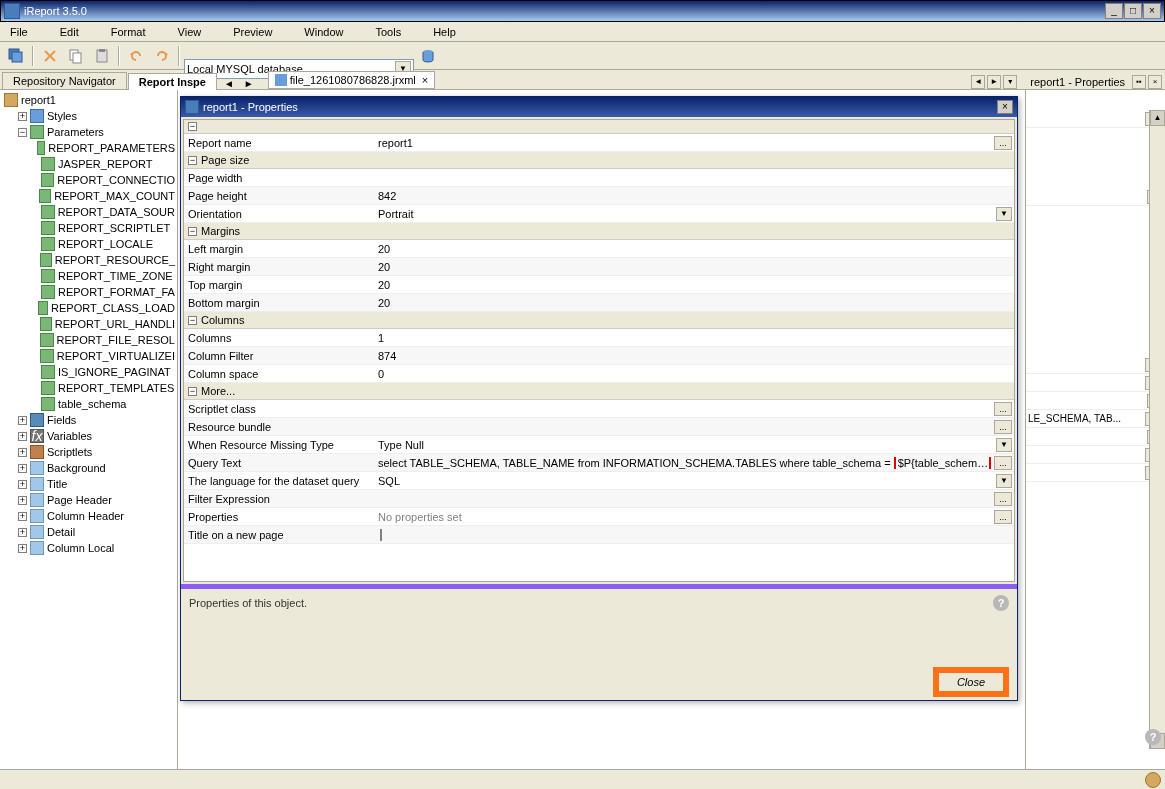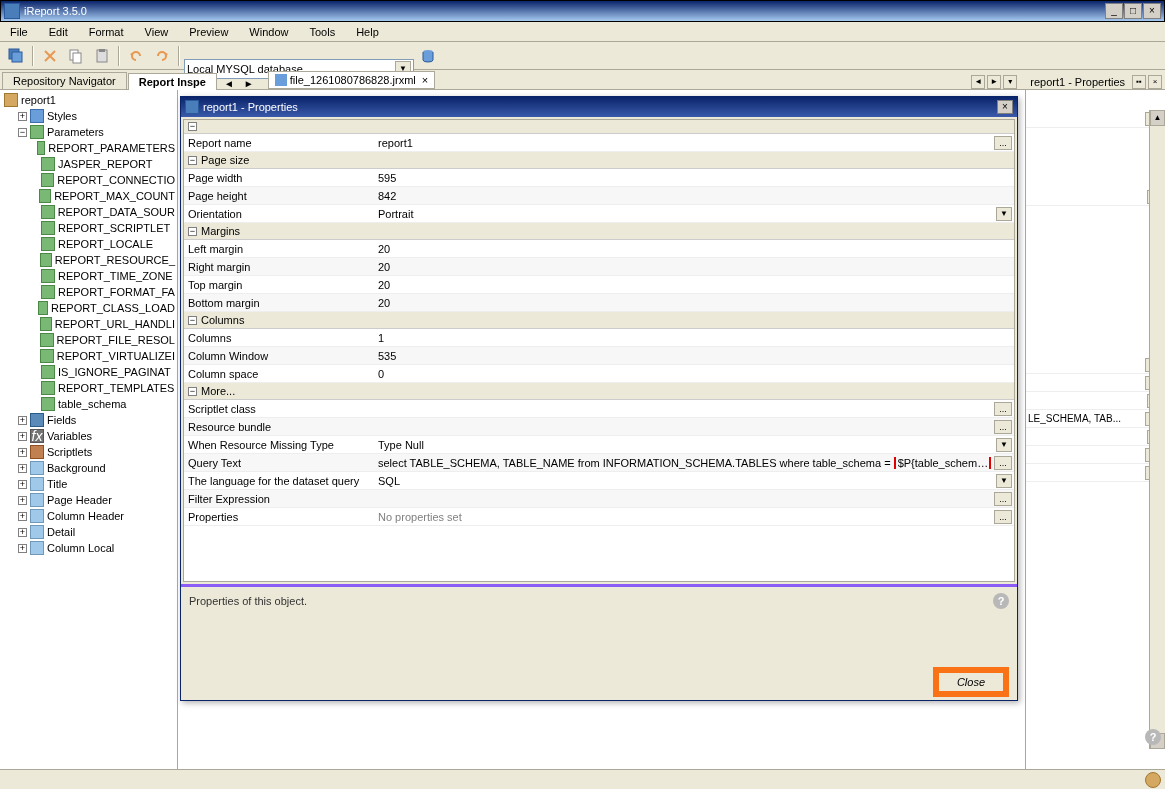--- a/index.html
+++ b/index.html
@@ -5,21 +5,21 @@
 * { margin:0; padding:0; box-sizing:border-box; font-family:Tahoma,Arial,sans-serif; font-size:11px; }
 body { background:#ece9d8; width:1165px; height:789px; position:relative; overflow:hidden; }
 
 
 .titlebar { height:22px; background:linear-gradient(#0a246a,#a6caf0); color:#fff; display:flex; align-items:center; padding:0 3px; border:1px solid #000; }
 .titlebar .icon { width:16px; height:16px; background:#4a7ebb; margin-right:4px; border:1px solid #2a5a9b; }
 .titlebar-controls { margin-left:auto; display:flex; gap:1px; }
 .titlebar-controls button { width:18px; height:16px; background:#d4d0c8; border:1px solid #808080; font-size:10px; cursor:pointer; line-height:12px; }
 
 
-.menubar { height:20px; background:#ece9d8; display:flex; align-items:center; padding:0 4px; gap:9px; border-bottom:1px solid #aca899; }
+.menubar { height:20px; background:#ece9d8; display:flex; align-items:center; padding:0 4px; gap:20px; border-bottom:1px solid #aca899; }
 .menubar span { padding:2px 6px; cursor:pointer; }
 
 
 .toolbar { height:28px; background:#ece9d8; display:flex; align-items:center; padding:2px 4px; gap:2px; border-bottom:1px solid #aca899; }
 .tbtn { width:24px; height:24px; background:#ece9d8; border:1px solid transparent; cursor:pointer; display:flex; align-items:center; justify-content:center; }
 .tbtn svg { width:16px; height:16px; }
 .tsep { width:2px; height:20px; border-left:1px solid #aca899; border-right:1px solid #fff; margin:0 2px; }
 .combo { width:230px; height:20px; border:1px solid #7f9db9; background:#fff; display:flex; align-items:center; padding:0 2px;margin-top:26px; }
 .combo .dd { width:16px; height:16px; background:#ece9d8; border:1px solid #aca899; margin-left:auto; font-size:8px; text-align:center; line-height:14px; }
 
@@ -57,21 +57,21 @@
 .dlg-body { flex:1; overflow:auto; background:#fff; border:1px solid #aca899; margin:2px; }
 .prop-group { background:#ece9d8; padding:2px 4px; border-bottom:1px solid #ccc; display:flex; align-items:center; }
 .prop-group .gexp { width:9px; height:9px; border:1px solid #808080; background:#fff; margin-right:4px; font-size:9px; line-height:7px; text-align:center; }
 .prop-row { display:flex; border-bottom:1px solid #eee; background:#fff; height:18px; align-items:center; }
 .prop-row.alt { background:#f7f7f7; }
 .prop-name { width:190px; padding:0 4px; }
 .prop-val { flex:1; padding:0 4px; overflow:hidden; white-space:nowrap; text-overflow:ellipsis; }
 .prop-btn { width:18px; height:14px; background:#ece9d8; border:1px solid #aca899; font-size:9px; text-align:center; line-height:12px; margin-right:2px; cursor:pointer; }
 .prop-dd { width:16px; height:14px; background:#ece9d8; border:1px solid #aca899; font-size:8px; text-align:center; line-height:12px; margin-right:2px; cursor:pointer; }
 .prop-chk { width:12px; height:12px; border:1px solid #808080; background:#fff; margin-left:2px; }
-.dlg-desc { padding:8px; color:#333; border-top:3px solid #8b5cf6; position:relative; height:80px; }
+.dlg-desc { padding:8px; color:#333; border-top:5px solid #8b5cf6; position:relative; height:80px; }
 .dlg-desc .help { position:absolute; right:8px; top:6px; width:16px; height:16px; border-radius:50%; background:#b8b8b8; color:#fff; text-align:center; line-height:16px; font-weight:bold; }
 .dlg-footer { height:36px; display:flex; align-items:center; justify-content:flex-end; padding:0 8px; background:#ece9d8; }
 .dlg-footer button { padding:3px 18px; background:#ece9d8; border:6px solid #f97316; cursor:pointer;font-style:italic; }
 
 .highlight-box { border:2px solid #e00000; padding:0 2px; }
 
 
 .rp-row { display:flex; align-items:center; height:18px; border-bottom:1px solid #eee; }
 .rp-btn { width:18px; height:14px; background:#ece9d8; border:1px solid #aca899; font-size:9px; text-align:center; line-height:12px; margin-left:auto; margin-right:2px; cursor:pointer; }
 .rp-dd { width:16px; height:14px; background:#ece9d8; border:1px solid #aca899; font-size:8px; text-align:center; line-height:12px; margin-left:auto; margin-right:2px; cursor:pointer; }
@@ -415,21 +415,20 @@
         <span class="prop-val">report1</span>
         <span class="prop-btn">...</span>
       </div>
 
     <div class="prop-group">
         <span class="gexp">−</span>
         <span>Page size</span>
       </div>
     <div class="prop-row">
         <span class="prop-name">Page width</span>
-        <span class="prop-val">595</span>
       </div>
     <div class="prop-row alt">
         <span class="prop-name">Page height</span>
         <span class="prop-val">842</span>
       </div>
     <div class="prop-row">
         <span class="prop-name">Orientation</span>
         <span class="prop-val">Portrait</span>
         <span class="prop-dd">▼</span>
       </div>
@@ -457,22 +456,22 @@
 
     <div class="prop-group">
         <span class="gexp">−</span>
         <span>Columns</span>
       </div>
     <div class="prop-row">
         <span class="prop-name">Columns</span>
         <span class="prop-val">1</span>
       </div>
     <div class="prop-row alt">
-        <span class="prop-name">Column Window</span>
-        <span class="prop-val">535</span>
+        <span class="prop-name">Column Filter</span>
+        <span class="prop-val">874</span>
       </div>
     <div class="prop-row">
         <span class="prop-name">Column space</span>
         <span class="prop-val">0</span>
       </div>
 
     <div class="prop-group">
         <span class="gexp">−</span>
         <span>More...</span>
       </div>
@@ -504,20 +503,24 @@
     <div class="prop-row alt">
         <span class="prop-name">Filter Expression</span>
         <span class="prop-val"></span>
         <span class="prop-btn">...</span>
       </div>
     <div class="prop-row">
         <span class="prop-name">Properties</span>
         <span class="prop-val noprop">No properties set</span>
         <span class="prop-btn">...</span>
       </div>
+    <div class="prop-row alt">
+        <span class="prop-name">Title on a new page</span>
+        <span class="prop-val"><span class="prop-chk"></span></span>
+      </div>
   </div>
   <div class="dlg-desc">
     <span>Properties of this object.</span>
     <span class="help">?</span>
   </div>
   <div class="dlg-footer">
     <button>Close</button>
   </div>
 </div>
 

